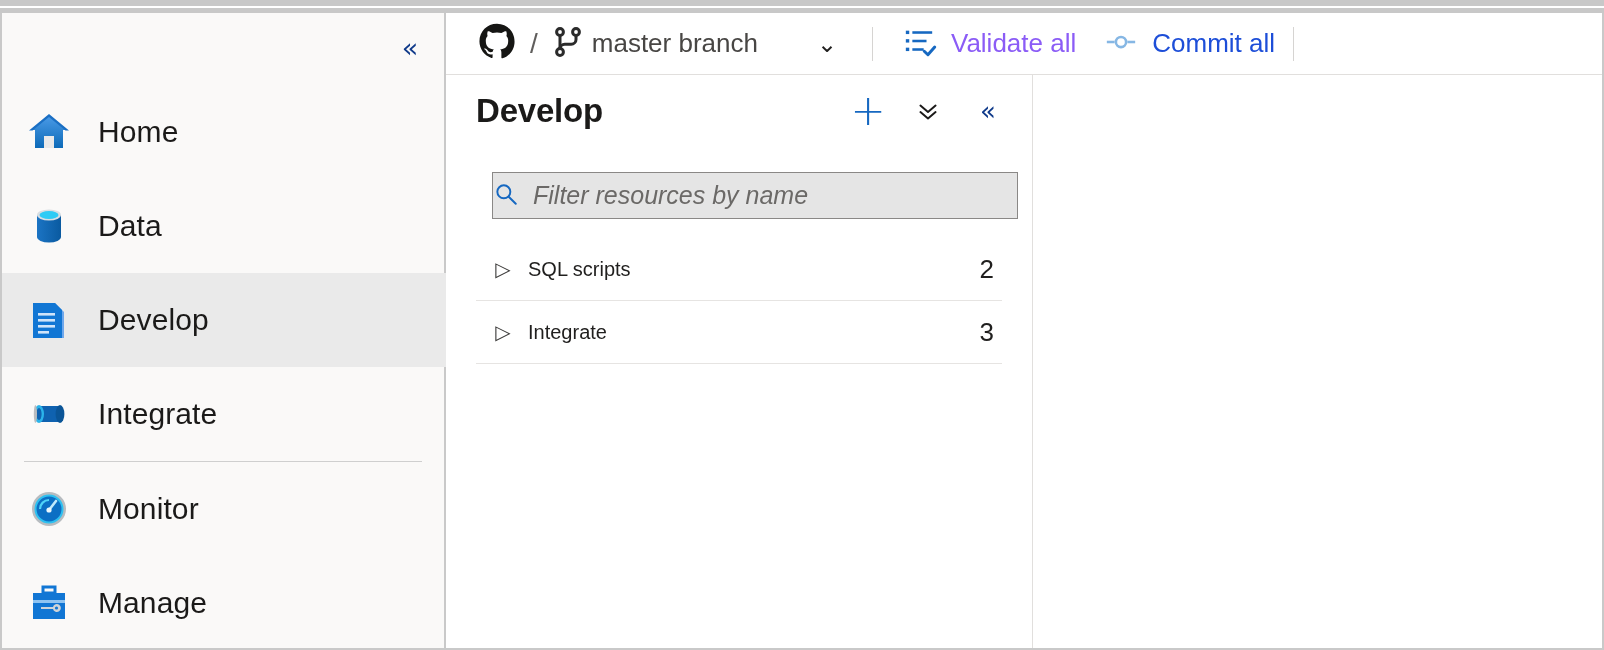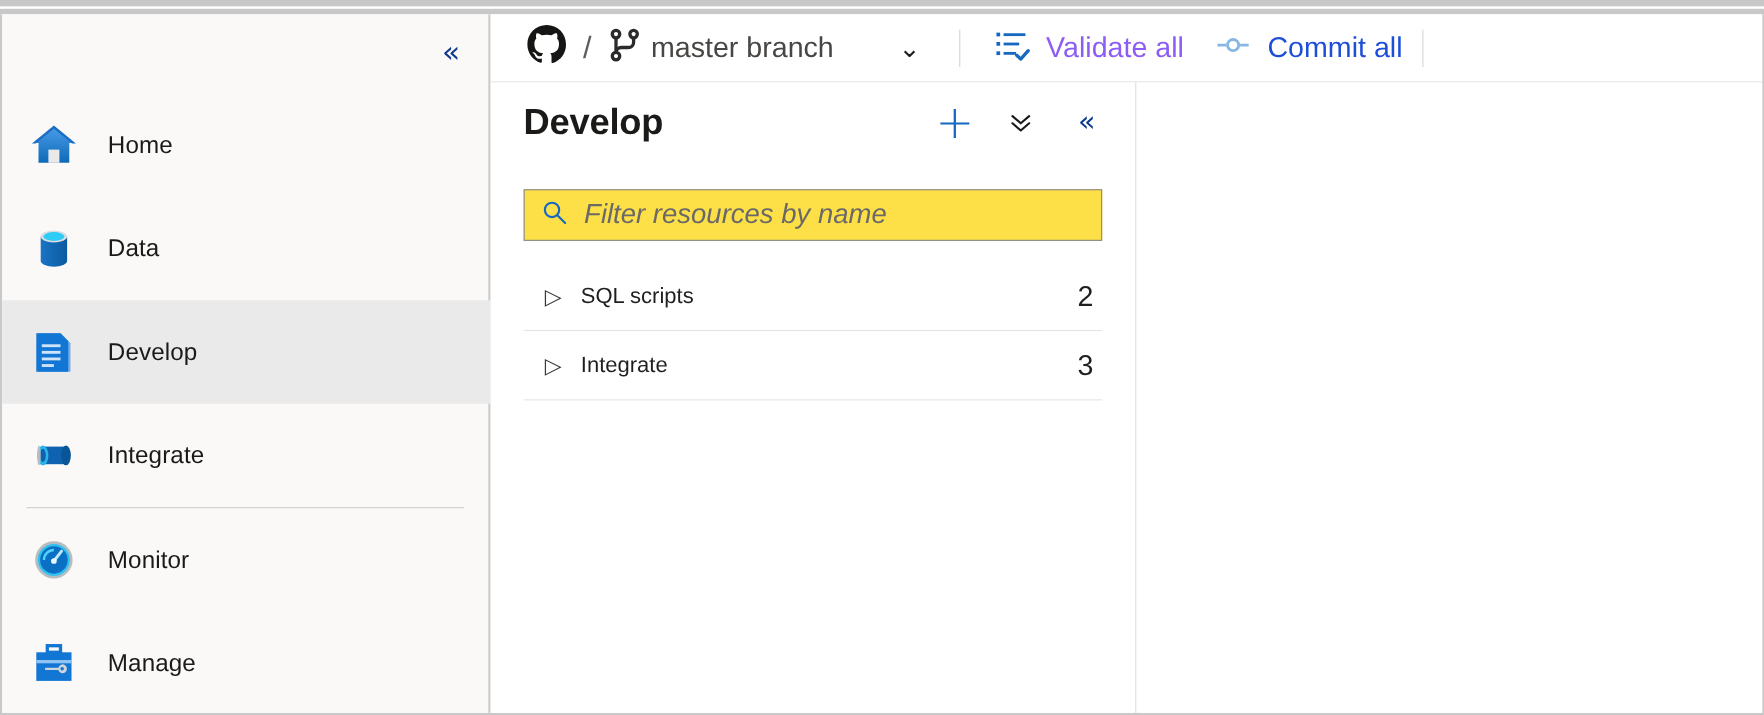--- a/index.html
+++ b/index.html
@@ -72,21 +72,21 @@
     cursor: pointer;
   }
   .nav-item.active { background: #eaeaea; }
   .nav-icon {
     width: 46px; height: 46px;
     display: flex; align-items: center; justify-content: center;
     flex: 0 0 46px;
   }
   .nav-label {
     margin-left: 26px;
-    font-size: 22px;
+    font-size: 30px;
     color: #1b1a19;
     font-weight: 400;
     letter-spacing: .1px;
   }
   .nav-divider {
     height: 1px; background: #cfcfcf;
     margin: 0 24px 0 22px;
   }
 
   
@@ -157,26 +157,25 @@
     width: 40px; height: 40px;
     display: flex; align-items: center; justify-content: center;
     cursor: pointer; color: #0f6cbd;
     font-size: 28px; line-height: 1;
     font-family: "DejaVu Sans", sans-serif;
   }
   .panel-act.plus { font-size: 42px; font-weight: 300; color: #1668c1; }
   .panel-act.dark { color: #0f3a8a; font-size: 26px; }
 
   .searchbox {
-    position: absolute; left: 30px; top: 97px;
+    position: absolute; left: 46px; top: 97px;
     width: 526px; height: 47px;
     border: 1px solid #8a8886;
     display: flex; align-items: center;
-    padding-left: 14px;
-    background: #fde047;
+    background: #e5e5e5;
   }
   .search-input {
     border: 0; outline: 0; background: transparent;
     font-family: "Liberation Sans", sans-serif;
     font-size: 25px; font-style: italic; color: #605e5c;
     margin-left: 14px; width: 440px;
   }
   .search-input::placeholder { color: #6b6967; font-style: italic; }
 
   .tree { position: absolute; left: 30px; top: 163px; width: 526px; }

